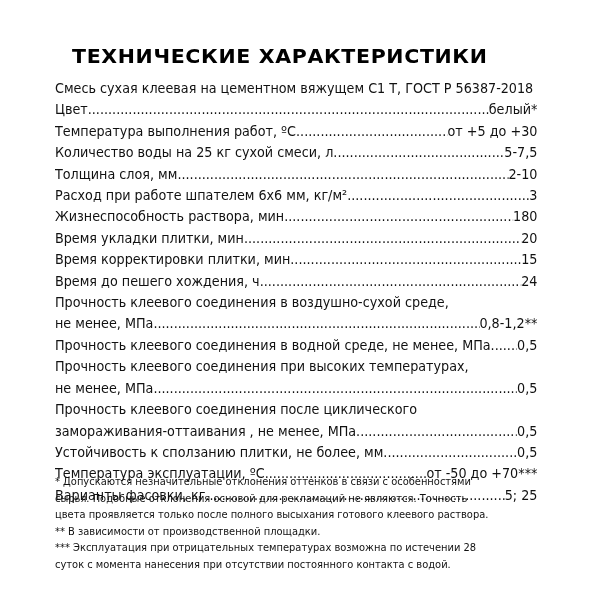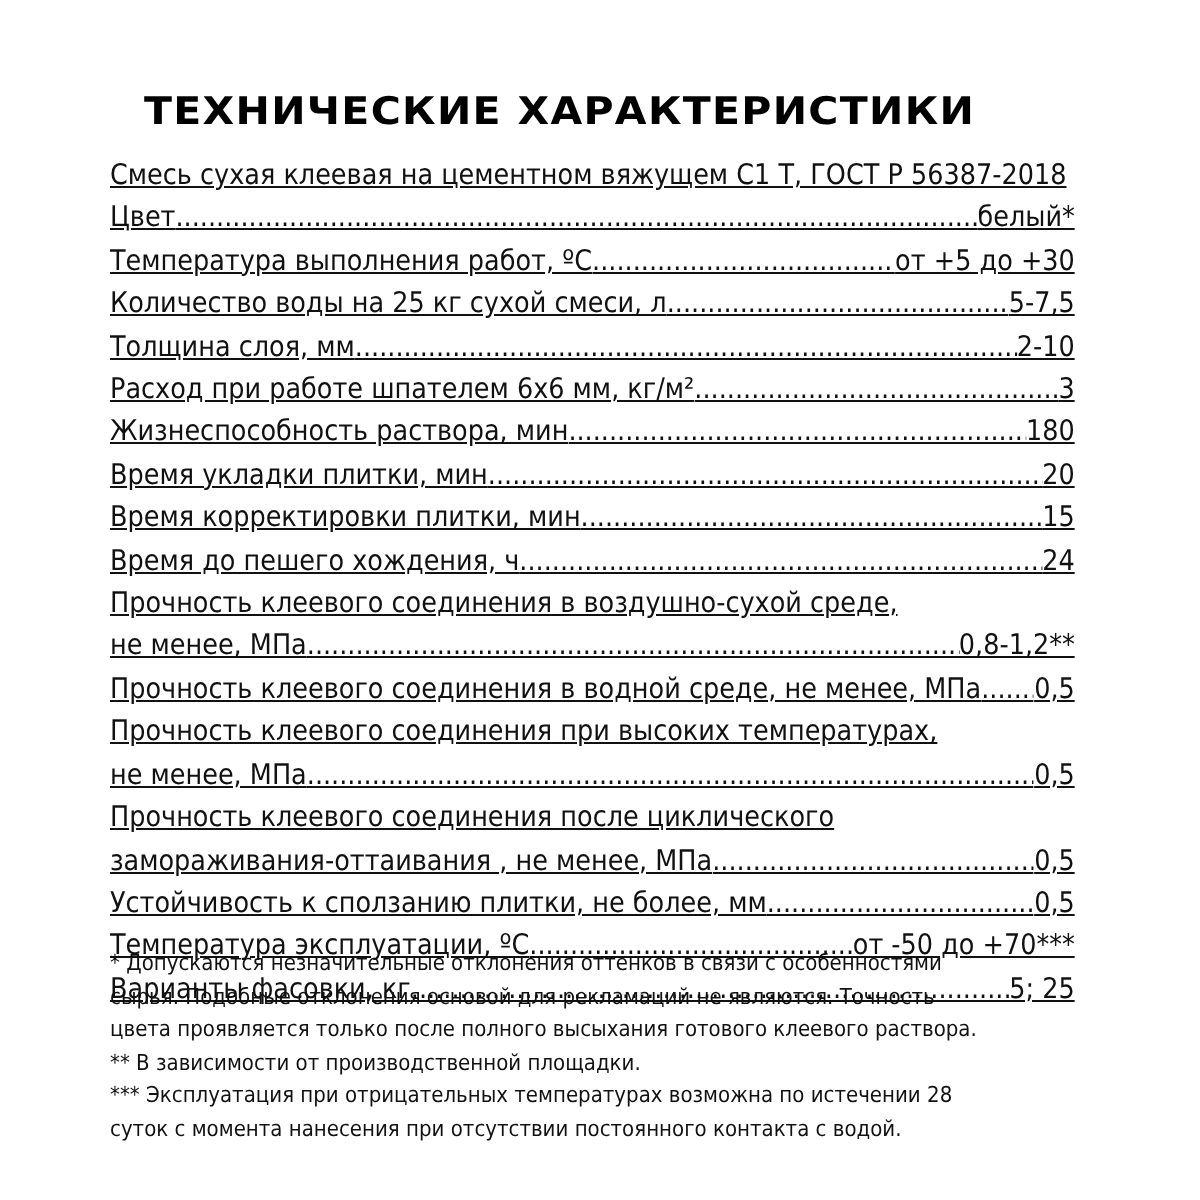--- a/index.html
+++ b/index.html
@@ -9,21 +9,21 @@
       position: relative; overflow: hidden;
     }
     .title {
       position: absolute; left: 72px; top: 45px;
       font-family: "DejaVu Sans", sans-serif; font-weight: bold;
       font-size: 19px; letter-spacing: 0.6px; color: #000;
       transform: scaleX(1.08); transform-origin: left;
     }
     .spec {
       position: absolute; left: 55px; top: 78px; width: 482px;
-      font-size: 14.2px; line-height: 21.4px; text-decoration: underline;
+      font-size: 14.2px; line-height: 21.4px;
     }
     .spec .line { display: flex; white-space: nowrap; overflow: hidden; transform: scaleX(0.9); transform-origin: left; width: 536px; }
     .spec .row { display: flex; white-space: nowrap; overflow: hidden; width: 536px; transform: scaleX(0.9); transform-origin: left; }
     .spec .label { flex: 0 0 auto; }
     .spec .dots { flex: 1 1 auto; overflow: hidden; }
     .spec .dots::after { content: "........................................................................................................................................................................................"; }
     .spec .value { flex: 0 0 auto; }
     .notes {
       position: absolute; left: 55px; top: 474px; width: 540px;
       font-size: 11px; line-height: 16.6px;

